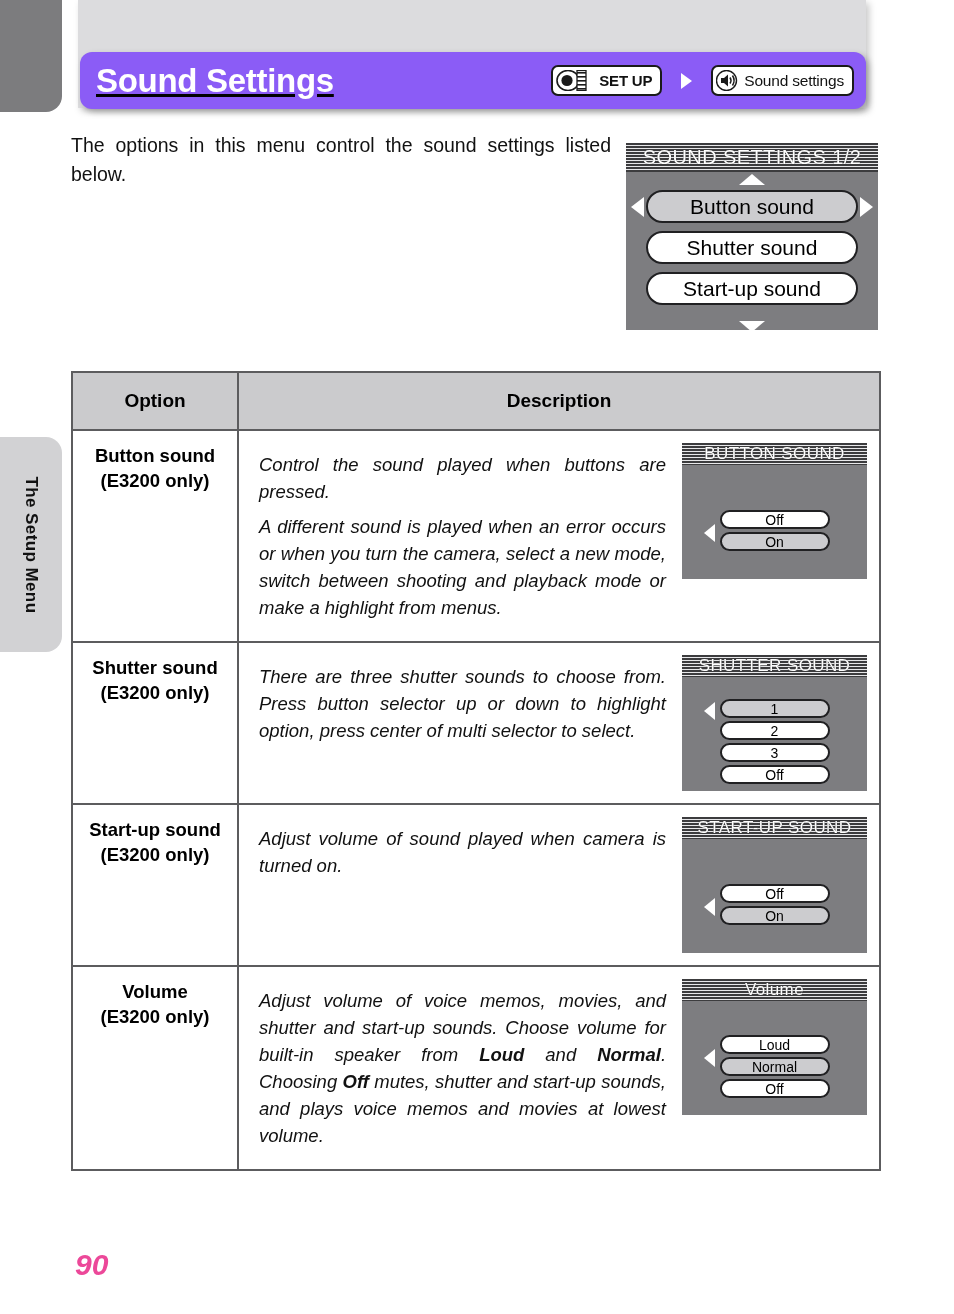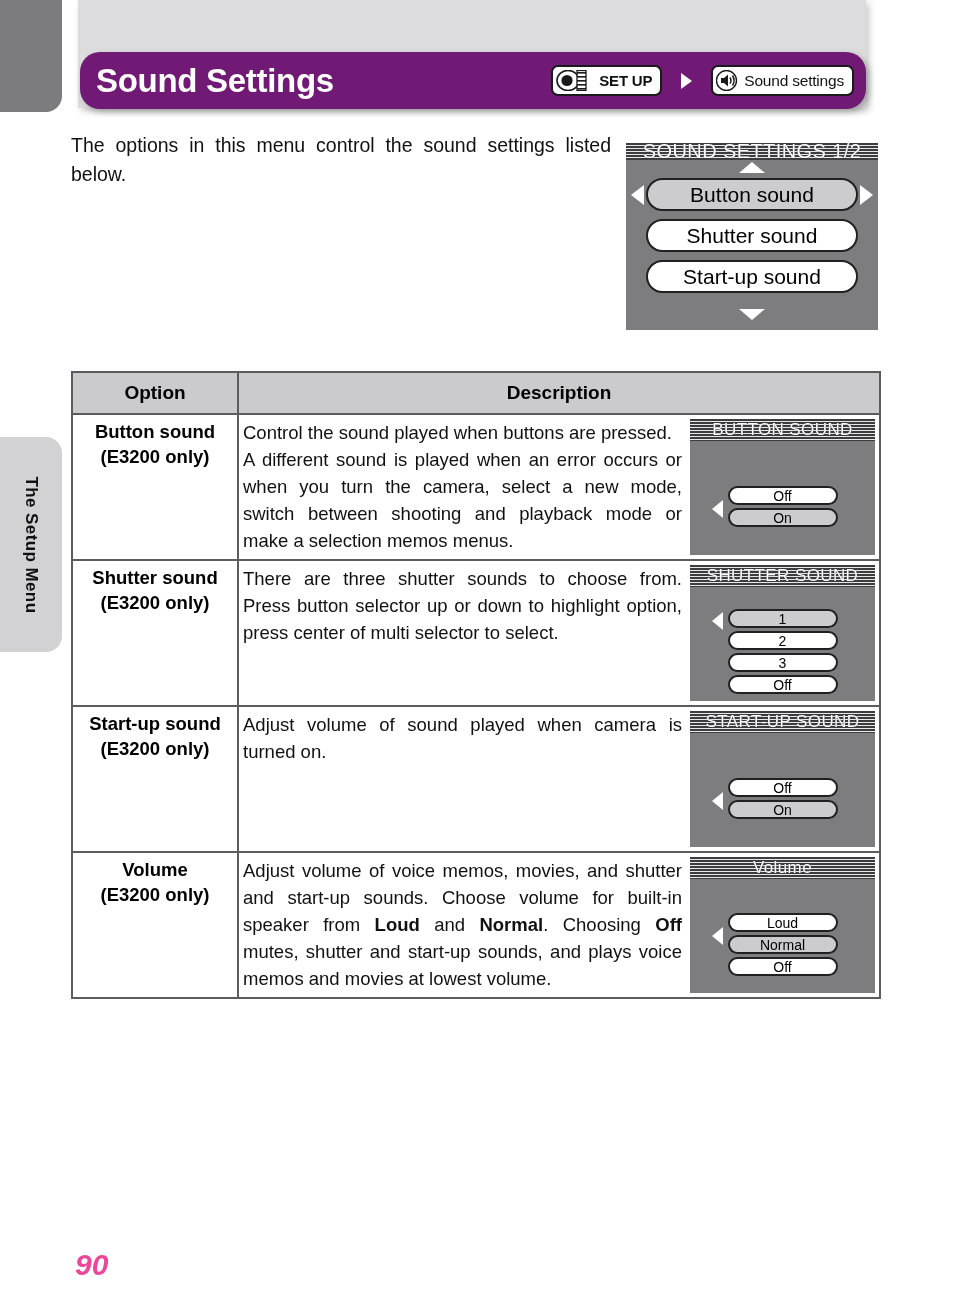--- a/index.html
+++ b/index.html
@@ -33,25 +33,26 @@
     width: 788px; height: 108px;
     background: #dcdcde;
     box-shadow: 3px 3px 7px rgba(0,0,0,0.22);
   }
 
   
   .title-bar {
     position: absolute;
     left: 80px; top: 52px;
     width: 786px; height: 57px;
-    background: #701a75;
-    border-radius: 20px;
+    background: #8b5cf6;
+    border-radius: 12px;
     box-shadow: 3px 3px 6px rgba(0,0,0,0.28);
     display: flex;
     align-items: center;
+    text-decoration: underline;
   }
   .page-title {
     color: #ffffff;
     font-size: 33px;
     font-weight: bold;
     letter-spacing: -0.3px;
     margin-left: 16px;
     white-space: nowrap;
   }
 
@@ -154,21 +155,21 @@
     align-items: center;
     justify-content: center;
   }
   .lcd-title span {
     color: #ffffff;
     font-size: 17px;
     letter-spacing: 0.4px;
     white-space: nowrap;
     text-shadow: 0 0 1px #333;
   }
-  .lcd-big .lcd-title { height: 17px; }
+  .lcd-big .lcd-title { height: 29px; }
   .lcd-big .lcd-title span { font-size: 20px; }
 
   .lcd-body {
     position: relative;
     height: calc(100% - 22px);
   }
   .lcd-big .lcd-body { height: calc(100% - 25px); }
 
   .menu-list {
     position: absolute;
@@ -256,21 +257,21 @@
   .tbl {
     position: absolute;
     left: 71px; top: 371px;
     width: 810px;
     border-collapse: collapse;
     table-layout: fixed;
   }
   .tbl td, .tbl th {
     border: 2px solid #5c5c5e;
     vertical-align: top;
-    padding: 4px;
+    padding: 12px;
   }
   .tbl th {
     background: #cbcbcd;
     font-size: 19px;
     font-weight: bold;
     text-align: center;
     height: 32px;
     vertical-align: middle;
   }
   .col-option { width: 166px; }
@@ -291,21 +292,21 @@
     gap: 8px;
     align-items: flex-start;
   }
   .desc-text {
     flex: 1;
     font-size: 18.5px;
     line-height: 27px;
     text-align: justify;
     color: #111;
   }
-  .desc-text p { margin: 0; }
+  .desc-text p { margin: 8px; font-style: italic; }
   .desc-text b { font-weight: bold; }
   .shot-wrap { flex: 0 0 185px; }
 
   
   .page-num {
     position: absolute;
     left: 75px; top: 1248px;
     font-size: 30px;
     font-style: italic;
     font-weight: bold;
@@ -399,21 +400,21 @@
 
     <tr>
       <td class="cell-option">
         <div>Button sound</div>
         <div>(E3200 only)</div>
       </td>
       <td class="cell-desc">
         <div class="desc-flex">
           <div class="desc-text">
             <p>Control the sound played when buttons are pressed.</p>
-            <p>A different sound is played when an error occurs or when you turn the camera, select a new mode, switch between shooting and playback mode or make a selection memos menus.</p>
+            <p>A different sound is played when an error occurs or when you turn the camera, select a new mode, switch between shooting and playback mode or make a highlight from menus.</p>
           </div>
           <div class="shot-wrap">
             <div class="lcd lcd-sm">
               <div class="lcd-title">
                 <span>BUTTON SOUND</span>
               </div>
               <div class="lcd-body">
                 <div class="sel-arrow" style="left:22px; top:59px;"></div>
                 <div class="menu-list" style="top:45px;">
                   <div class="menu-pill">Off</div>

